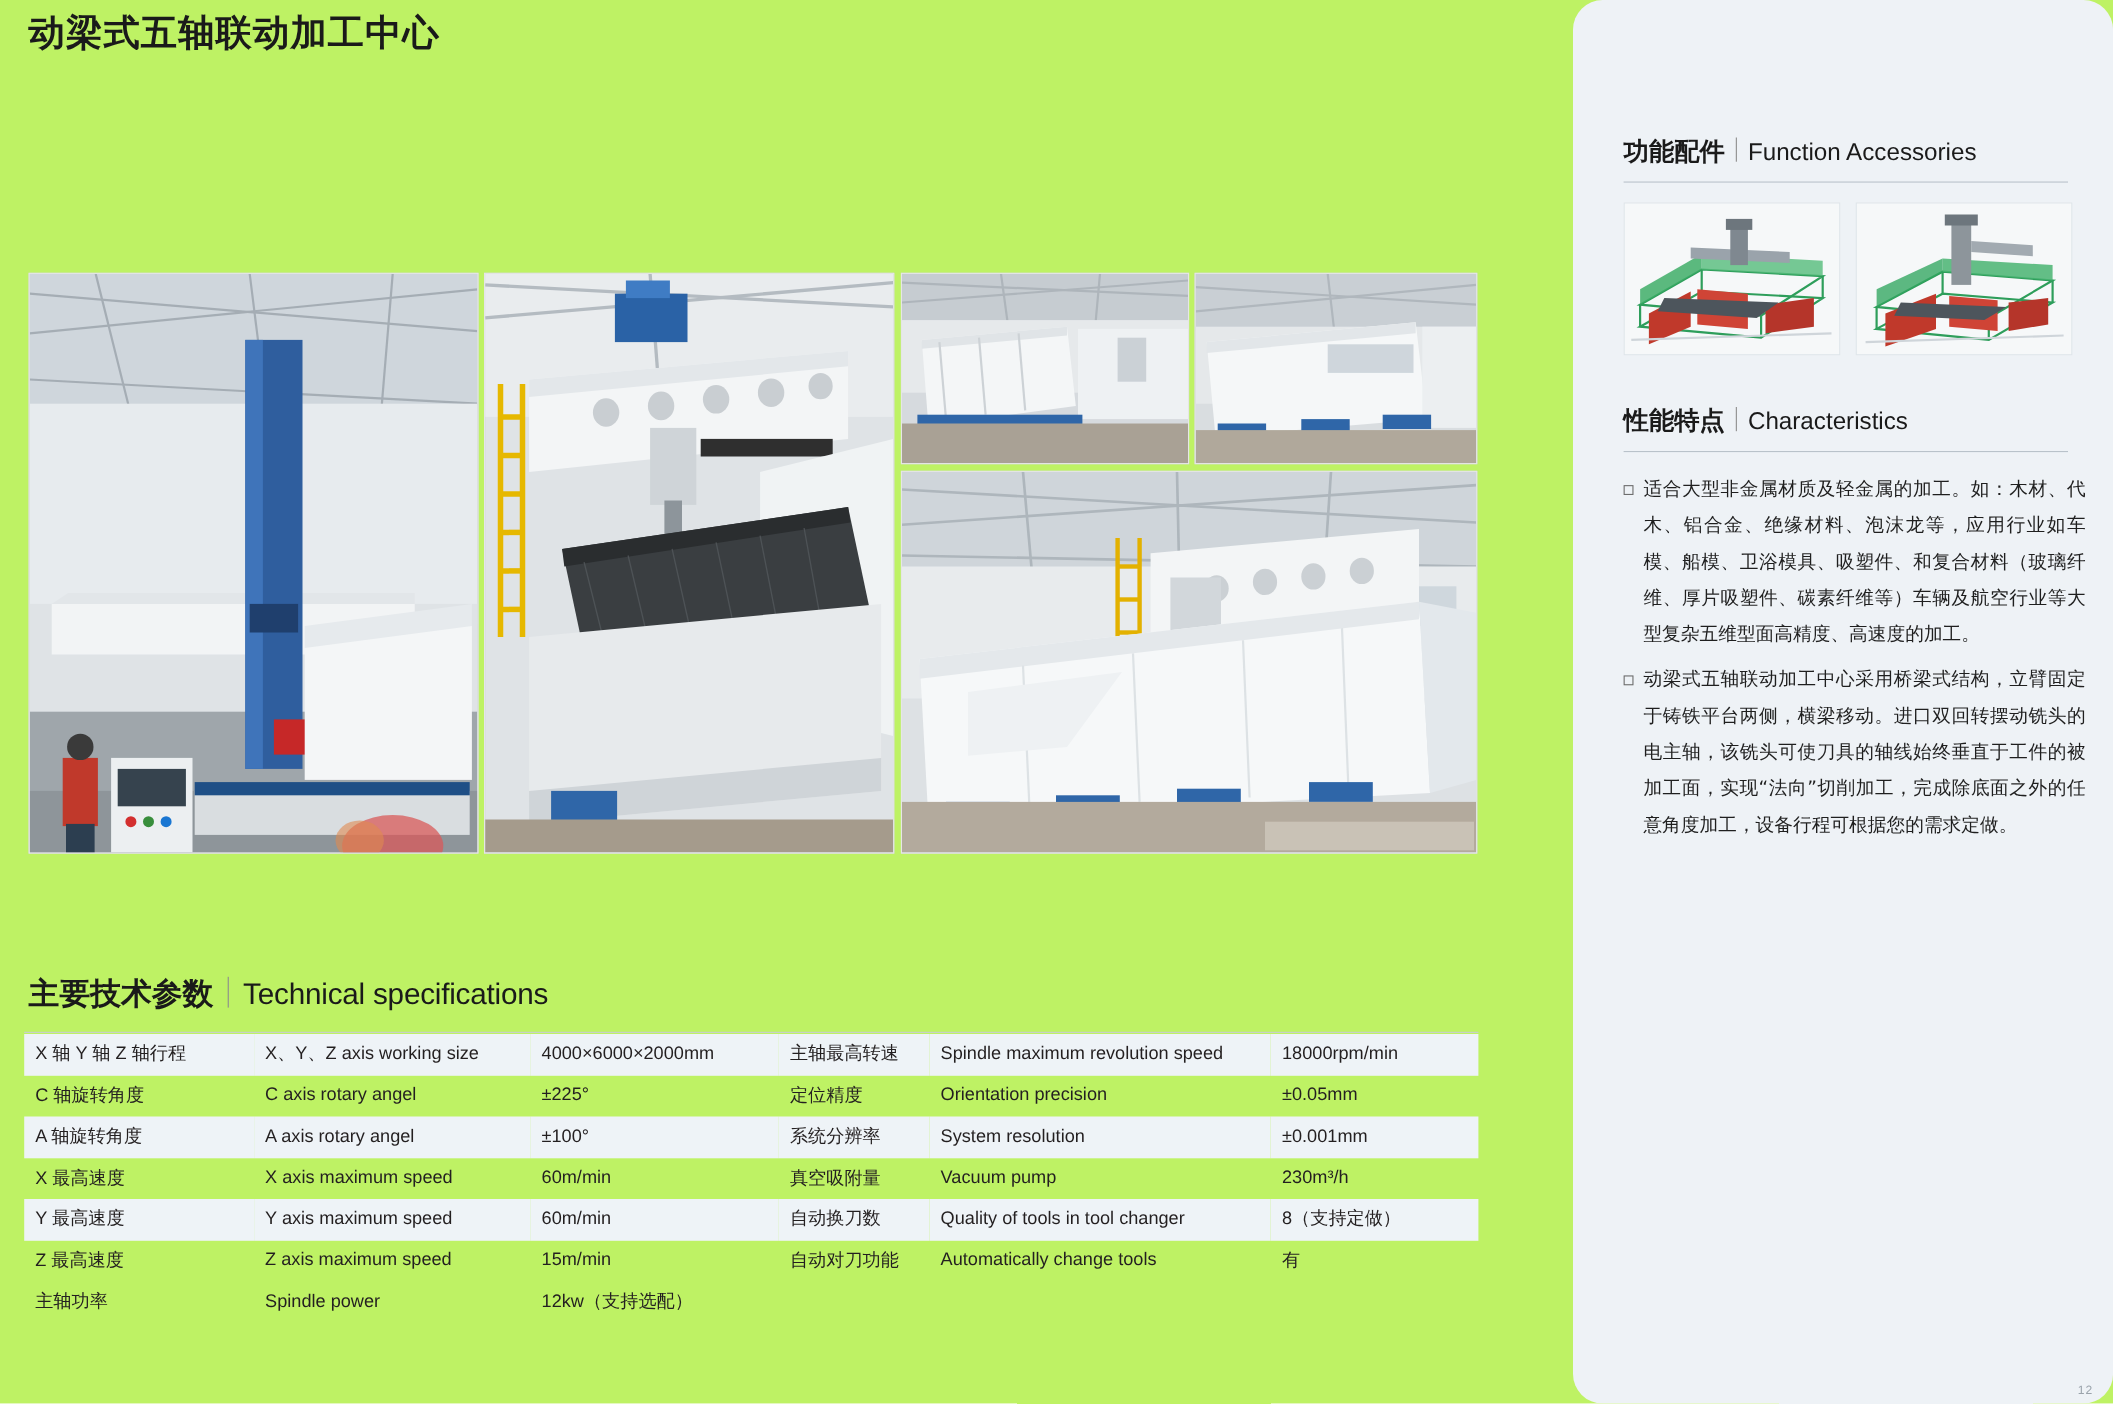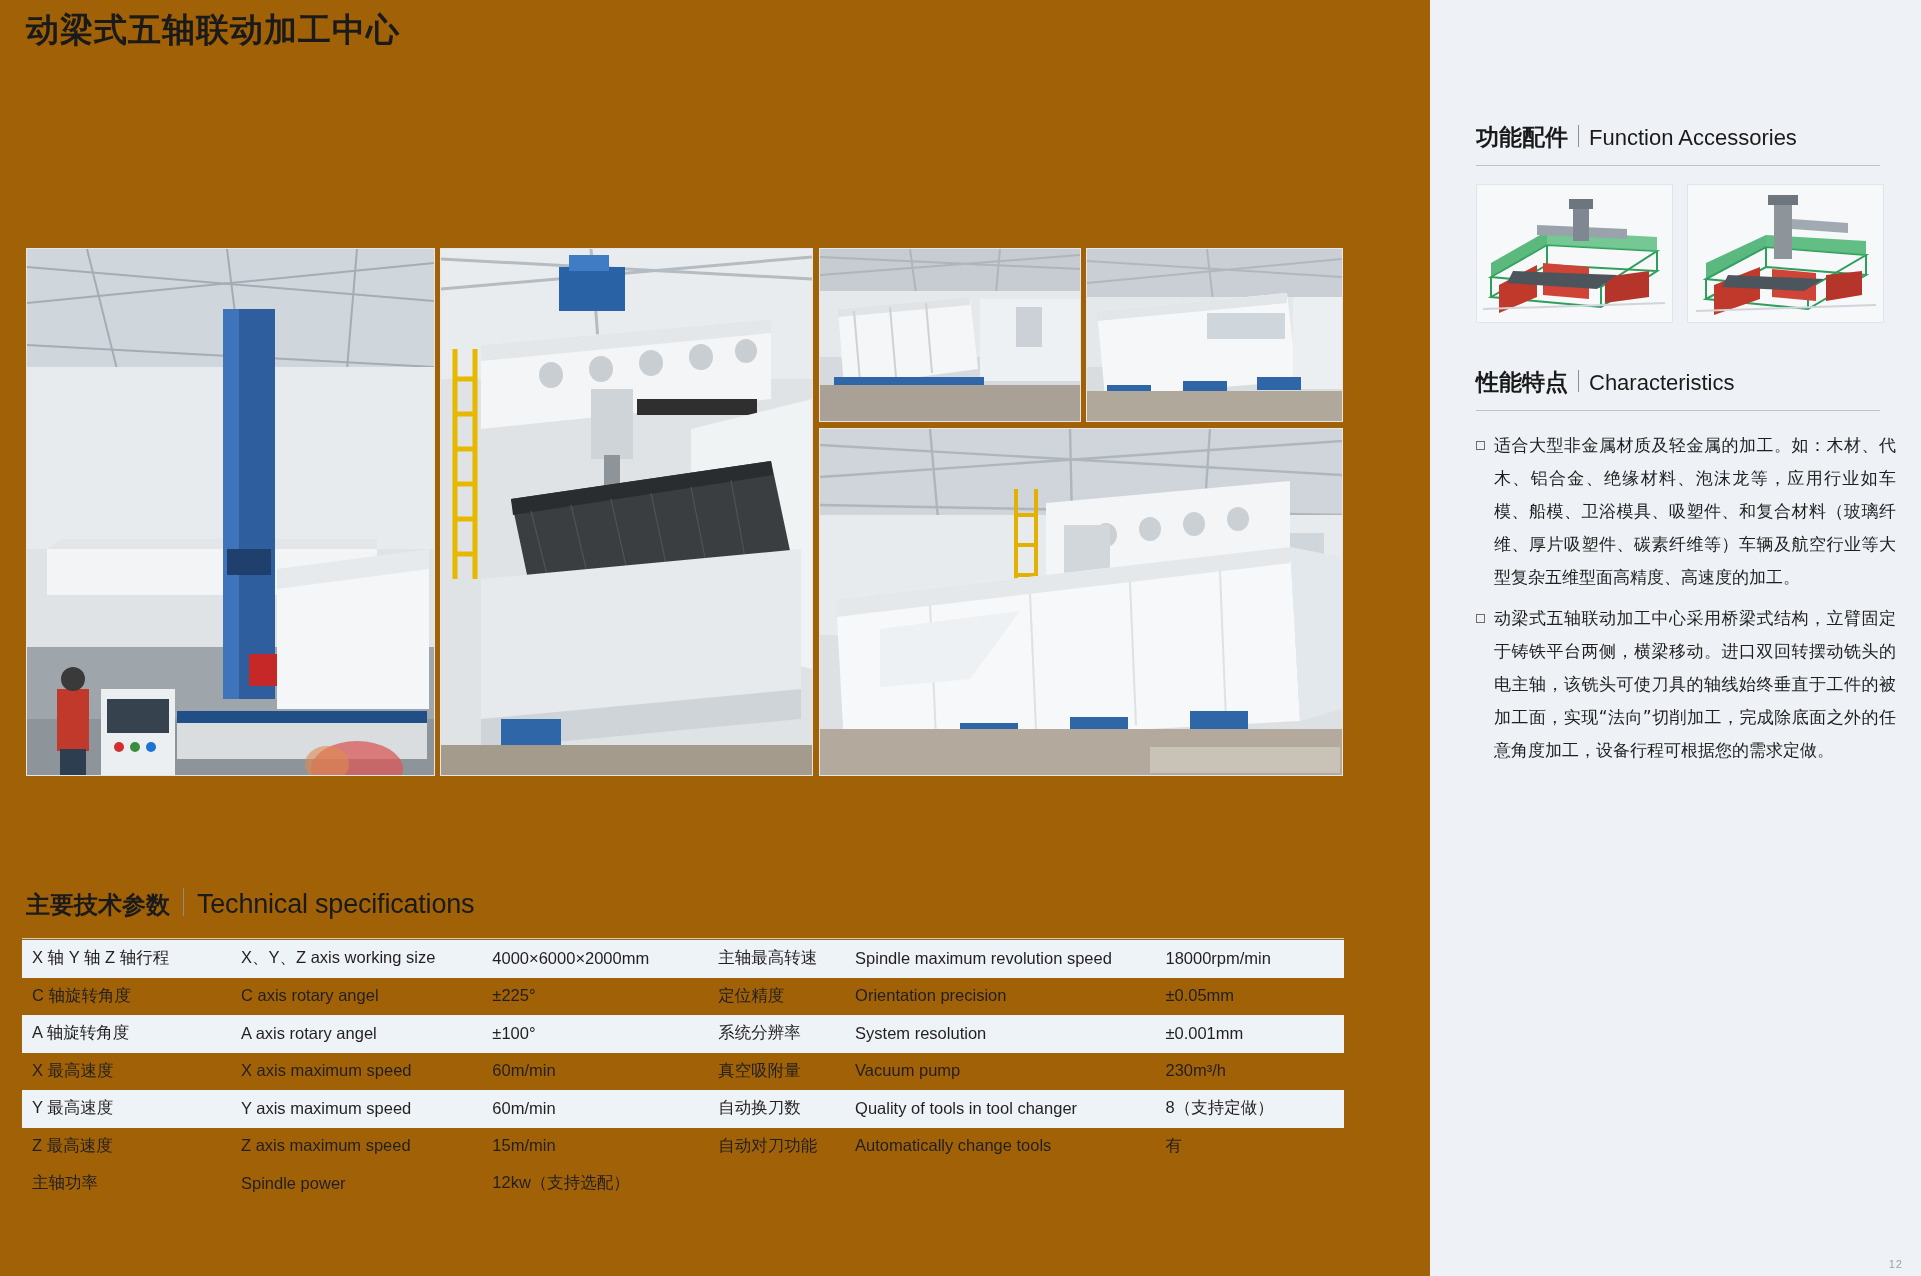--- a/index.html
+++ b/index.html
@@ -12,21 +12,21 @@
     height: 1276px;
     font-family: "Liberation Sans", sans-serif;
     color: #231f20;
     overflow: hidden;
     position: relative;
   }
   .page {
     position: relative;
     width: 1921px;
     height: 1276px;
-    background: #a16207;
+    background: #bef264;
   }
 
   
   .main-col {
     position: absolute;
     left: 0;
     top: 0;
     width: 1430px;
     height: 1276px;
   }
@@ -67,21 +67,21 @@
   
   .specs-head {
     position: absolute;
     left: 26px;
     top: 885px;
     display: flex;
     align-items: baseline;
     gap: 0;
   }
   .specs-head .cn {
-    font-size: 24px;
+    font-size: 28px;
     font-weight: bold;
     color: #1a1a1a;
     font-family: "DejaVu Sans", "Liberation Sans", sans-serif;
     text-align: center;
   }
   .specs-head .bar {
     display: inline-block;
     width: 1px;
     height: 28px;
     background: #8d8d8d;
@@ -129,20 +129,21 @@
   }
 
   
   .right-col {
     position: absolute;
     left: 1430px;
     top: 0;
     width: 491px;
     height: 1276px;
     background: #eef2f6;
+    border-radius: 27px;
   }
   .right-inner {
     position: absolute;
     left: 46px;
     top: 0;
     width: 420px;
   }
   .sec-head {
     display: flex;
     align-items: baseline;

